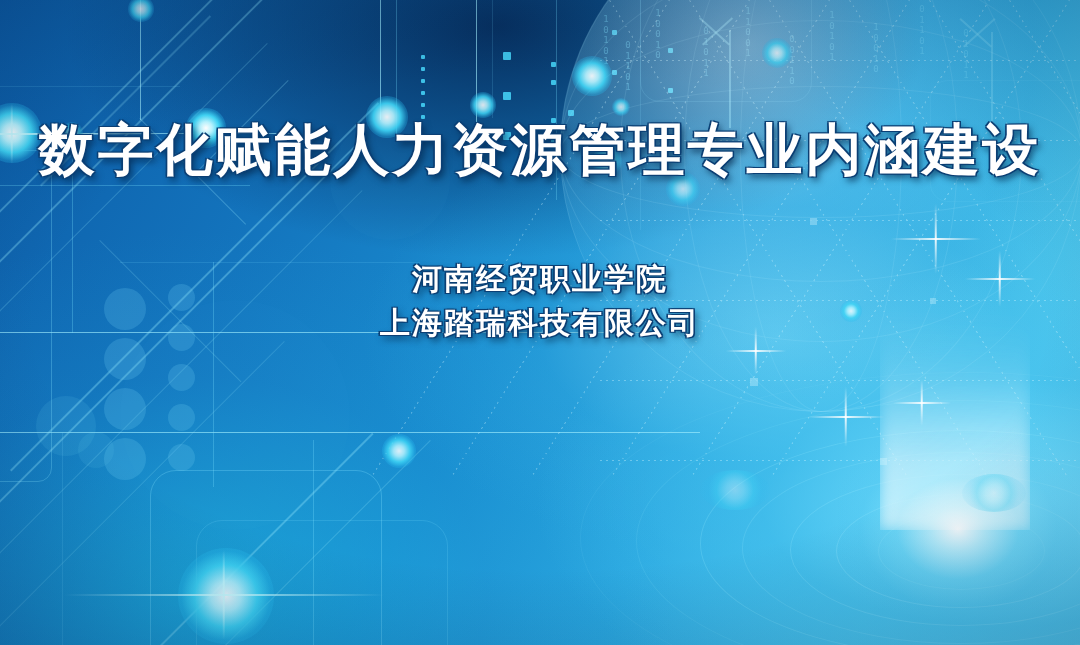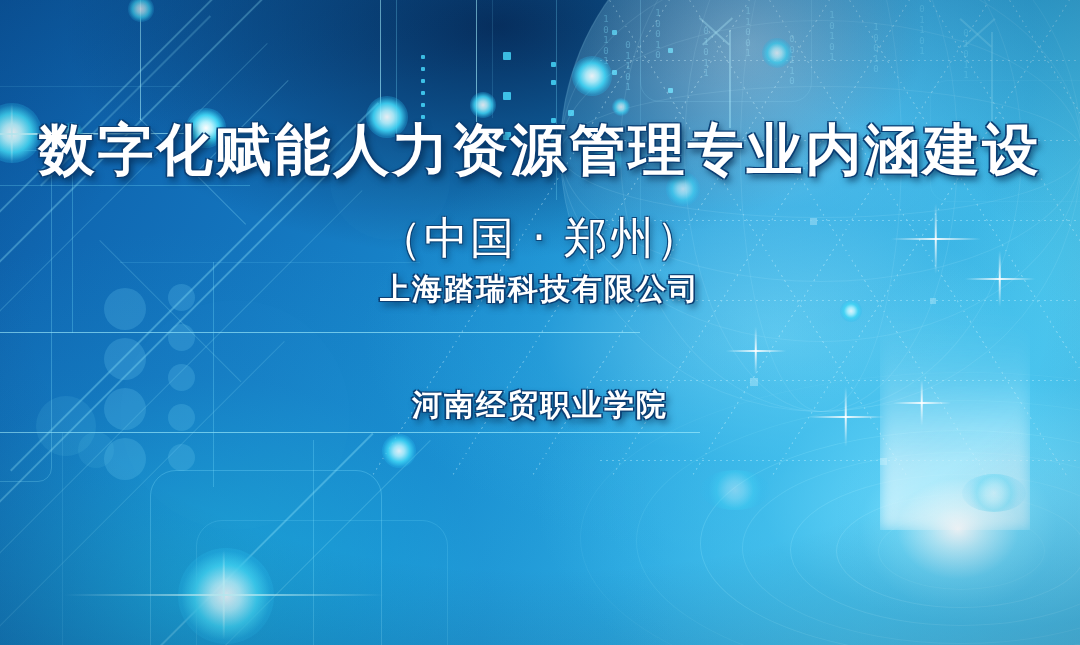--- a/index.html
+++ b/index.html
@@ -332,18 +332,17 @@
     </div>
     <div class="node" style="left:840px;top:300px;width:22px;height:22px;opacity:.8;"></div>
     <div class="node" style="left:700px;top:470px;width:70px;height:40px;opacity:.35;border-radius:50%;"></div>
     <div class="node" style="left:962px;top:474px;width:64px;height:38px;opacity:.32;border-radius:50%;"></div>
   </div>
 
   <div class="layer" id="bg-vignette"></div>
 
   <div id="text-block">
     <div class="tline" id="title-line1">数字化赋能人力资源管理专业内涵建设</div>
-    <div class="tline" id="location-line">（中国 · 郑州）</div>
+    <div class="tline" id="org-line1">河南经贸职业学院</div>
     <div class="tline" id="org-line2">上海踏瑞科技有限公司</div>
-    <div class="tline" id="org-line1">河南经贸职业学院</div>
   </div>
 
 </div>
 
 </body></html>

